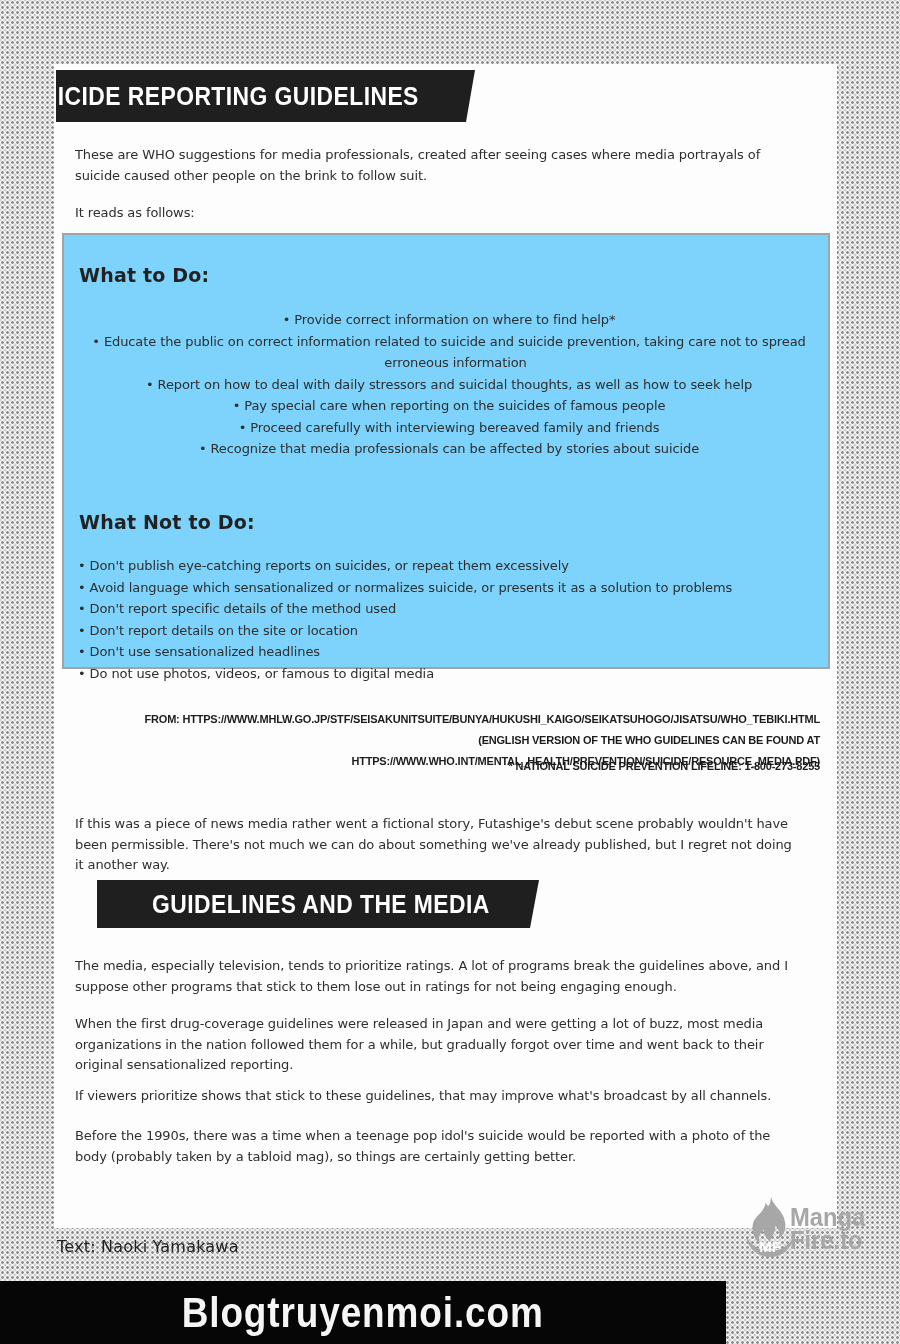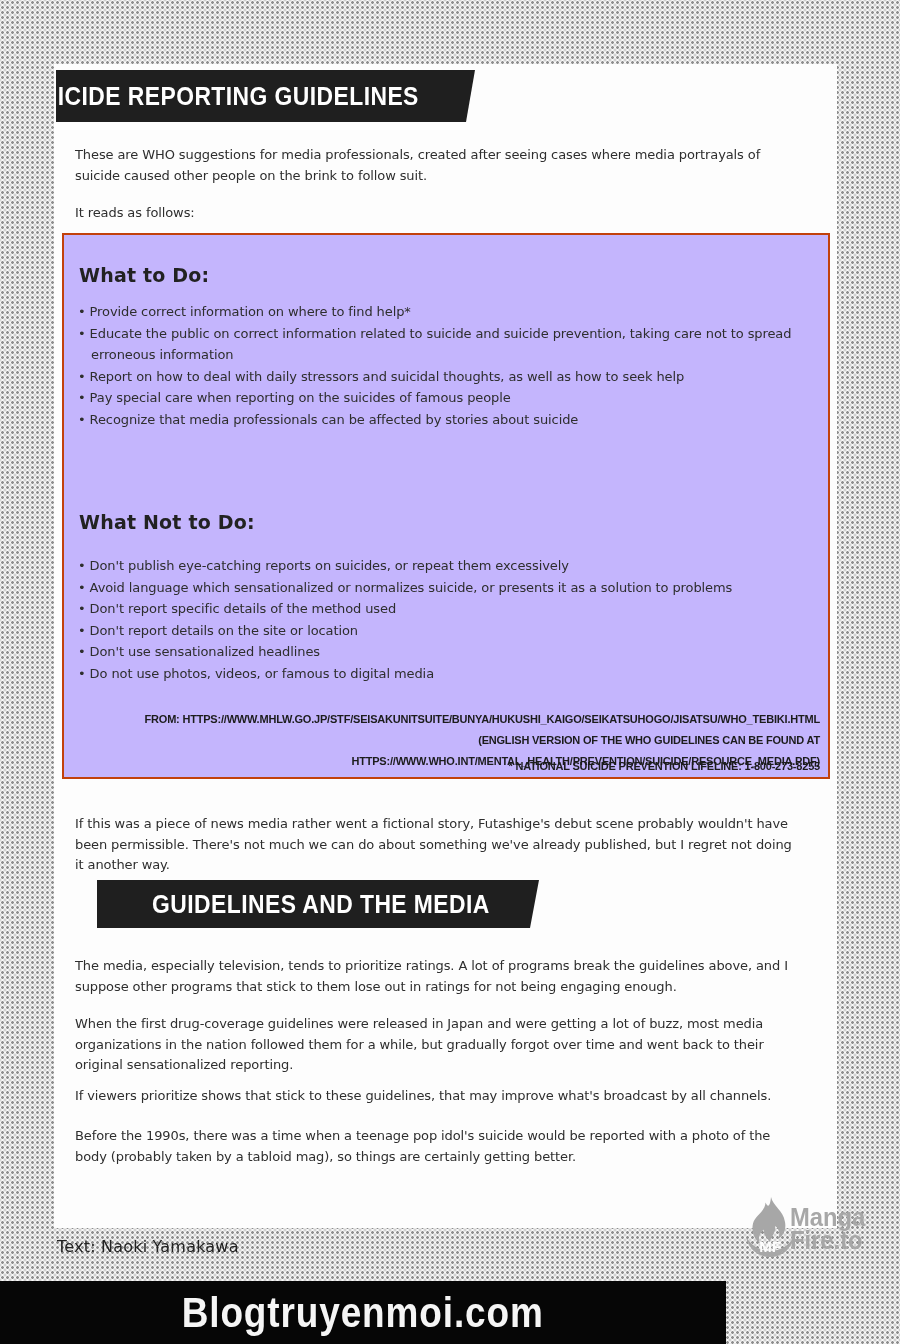--- a/index.html
+++ b/index.html
@@ -29,34 +29,34 @@
   }
   .banner1{left:2px;top:6px;width:419px;height:52px;}
   .banner2{left:2px;top:816px;width:442px;height:48px;margin-left:41px;}
   .body-text{
     position:absolute;color:#2e2e2e;font-size:13px;line-height:20.5px;
     letter-spacing:-0.1px;
   }
   .p-intro{left:21px;top:68px;width:726px;}
   .p-follows{left:21px;top:126px;width:726px;}
   .guide-box{
-    position:absolute;left:8px;top:169px;width:768px;height:546px;
-    border:2px solid #c2410c;box-sizing:border-box;background:#c4b5fd;
+    position:absolute;left:8px;top:169px;width:768px;height:436px;
+    border:2px solid #a3a3a3;box-sizing:border-box;background:#7dd3fc;
   }
   .box-heading{
     position:absolute;left:15px;color:#222;font-size:19px;font-weight:700;
     letter-spacing:.2px;
   }
   .h-do{top:29px;}
   .h-dont{top:276px;}
   .guide-list{
     position:absolute;left:14px;width:742px;margin:0;padding:0;list-style:none;
     color:#2e2e2e;font-size:13px;line-height:21.5px;letter-spacing:-0.1px;
   }
-  .list-do{top:66px;}
+  .list-do{top:74px;text-align:center;}
   .list-dont{top:320px;}
   .guide-list li{padding-left:13px;text-indent:-13px;}
   .guide-list li::before{content:"• ";}
   .source-block{
     position:absolute;right:8px;top:474px;width:720px;text-align:right;
     font-family:"Liberation Sans",sans-serif;font-weight:700;font-size:11px;
     line-height:21px;color:#1c1c1c;letter-spacing:-0.2px;
   }
   .lifeline{
     position:absolute;right:8px;top:525px;width:500px;text-align:right;
@@ -102,20 +102,21 @@
   <p class="body-text p-intro">These are WHO suggestions for media professionals, created after seeing cases where media portrayals of suicide caused other people on the brink to follow suit.</p>
   <p class="body-text p-follows">It reads as follows:</p>
 
   <div class="guide-box">
     <div class="box-heading h-do">What to Do:</div>
     <ul class="guide-list list-do">
       <li>Provide correct information on where to find help*</li>
       <li>Educate the public on correct information related to suicide and suicide prevention, taking care not to spread erroneous information</li>
       <li>Report on how to deal with daily stressors and suicidal thoughts, as well as how to seek help</li>
       <li>Pay special care when reporting on the suicides of famous people</li>
+      <li>Proceed carefully with interviewing bereaved family and friends</li>
       <li>Recognize that media professionals can be affected by stories about suicide</li>
     </ul>
 
     <div class="box-heading h-dont">What Not to Do:</div>
     <ul class="guide-list list-dont">
       <li>Don't publish eye-catching reports on suicides, or repeat them excessively</li>
       <li>Avoid language which sensationalized or normalizes suicide, or presents it as a solution to problems</li>
       <li>Don't report specific details of the method used</li>
       <li>Don't report details on the site or location</li>
       <li>Don't use sensationalized headlines</li>

